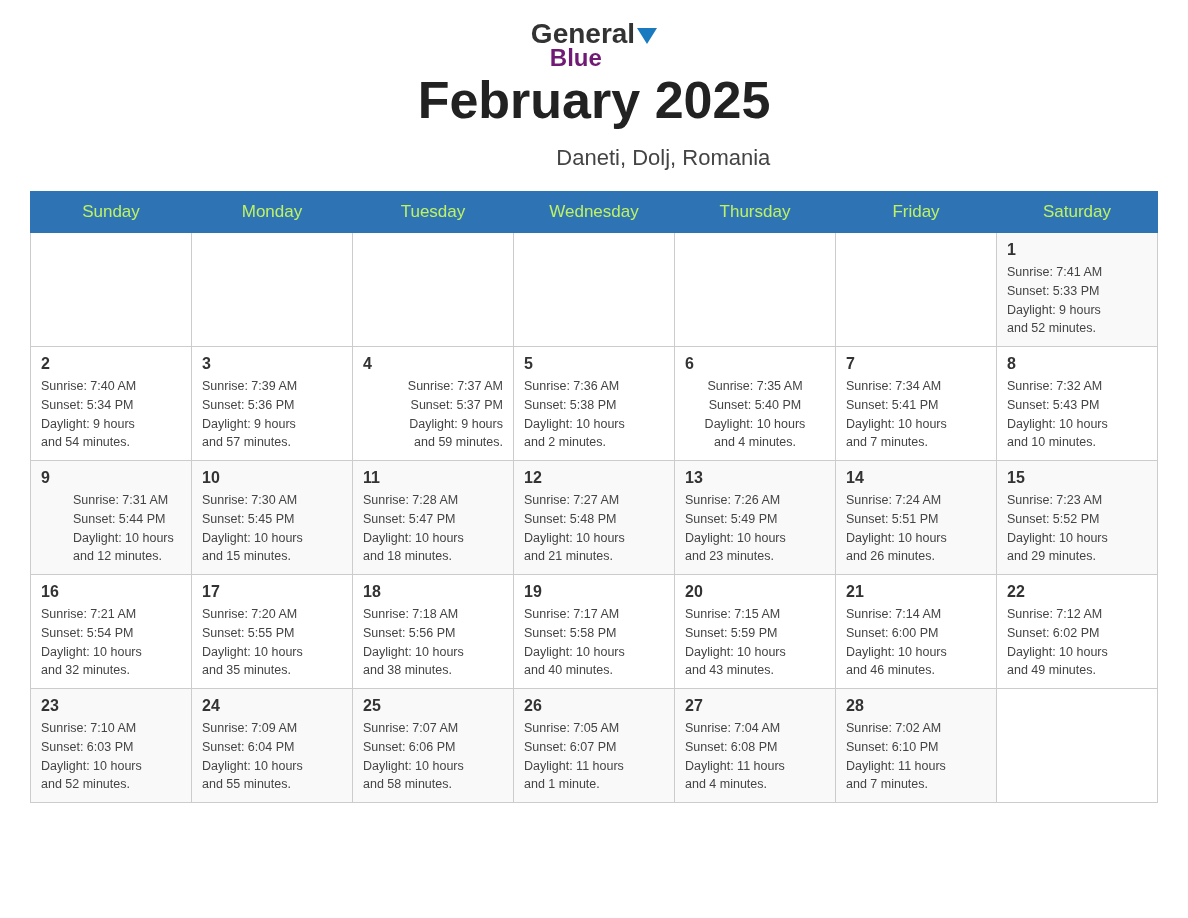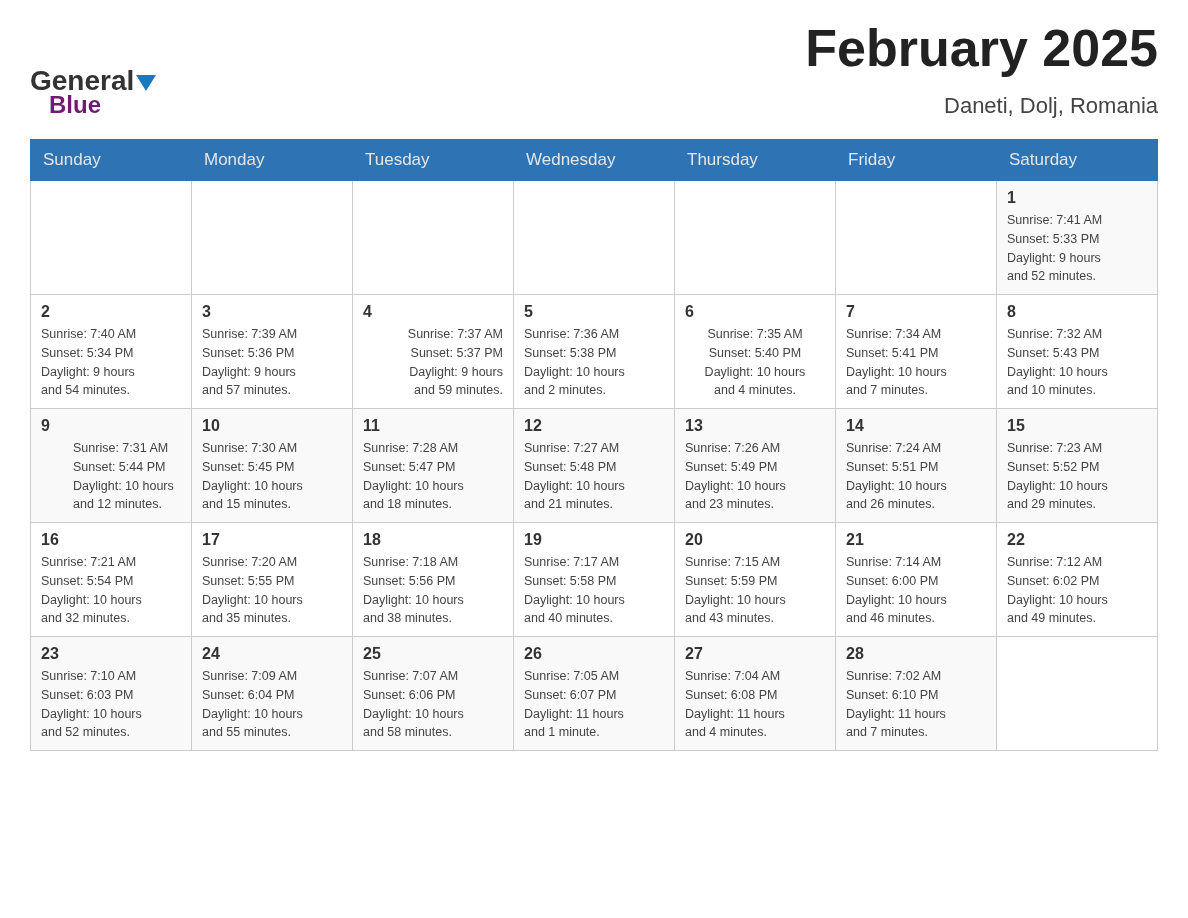--- a/index.html
+++ b/index.html
@@ -6,22 +6,23 @@
     body {
       font-family: Arial, sans-serif;
       background: #fff;
       padding: 20px 30px;
       width: 1188px;
       min-height: 918px;
     }
     .header {
       display: flex;
       justify-content: space-between;
-      align-items: flex-end;
+      align-items: center;
       margin-bottom: 20px;
+      flex-direction: column;
     }
     .logo-area {
       display: flex;
       flex-direction: column;
       align-items: flex-start;
     }
     .logo-text {
       font-size: 28px;
       font-weight: bold;
       color: #333;
@@ -58,22 +59,22 @@
       color: #444;
       margin-top: 16px;
     }
     .calendar-table {
       width: 100%;
       border-collapse: collapse;
       table-layout: fixed;
     }
     .calendar-table th {
       background-color: #2e74b5;
-      color: #e5e5e5;
-      text-align: left;
+      color: #bef264;
+      text-align: center;
       padding: 10px 12px;
       font-size: 17px;
       font-weight: normal;
       border: 1px solid #2e74b5;
     }
     .calendar-table td {
       border: 1px solid #ccc;
       vertical-align: top;
       padding: 8px 10px;
       height: 110px;

